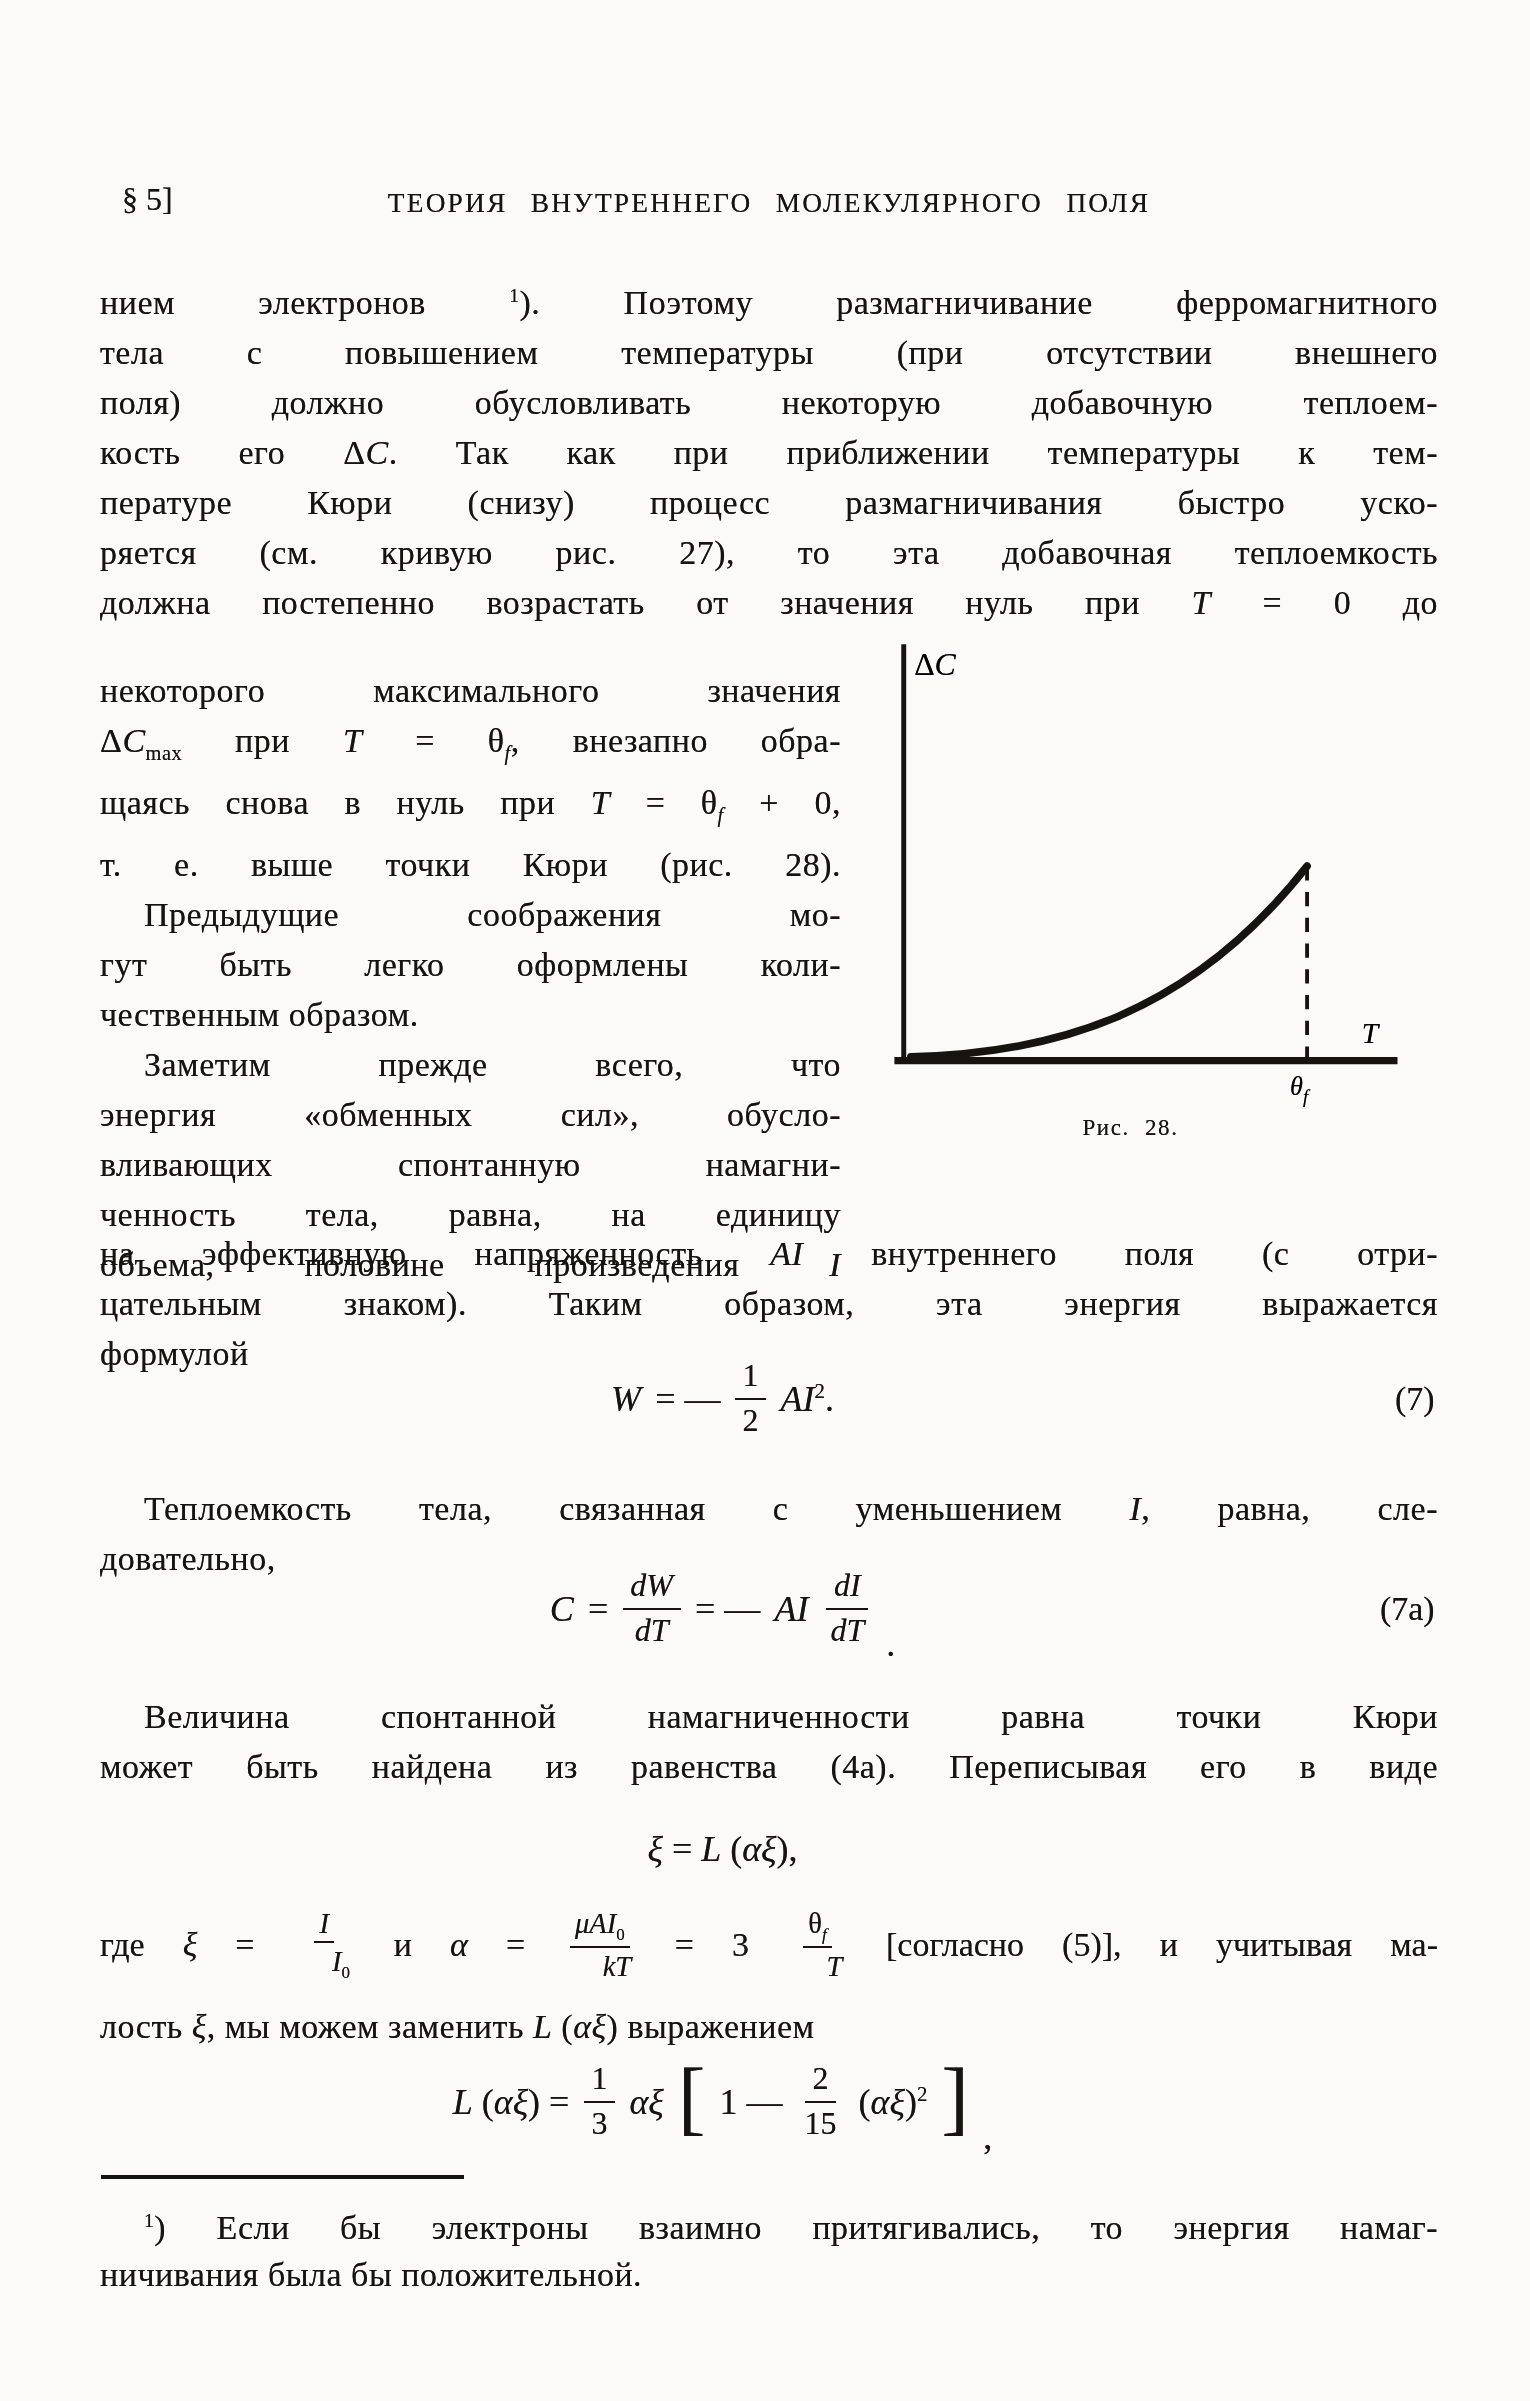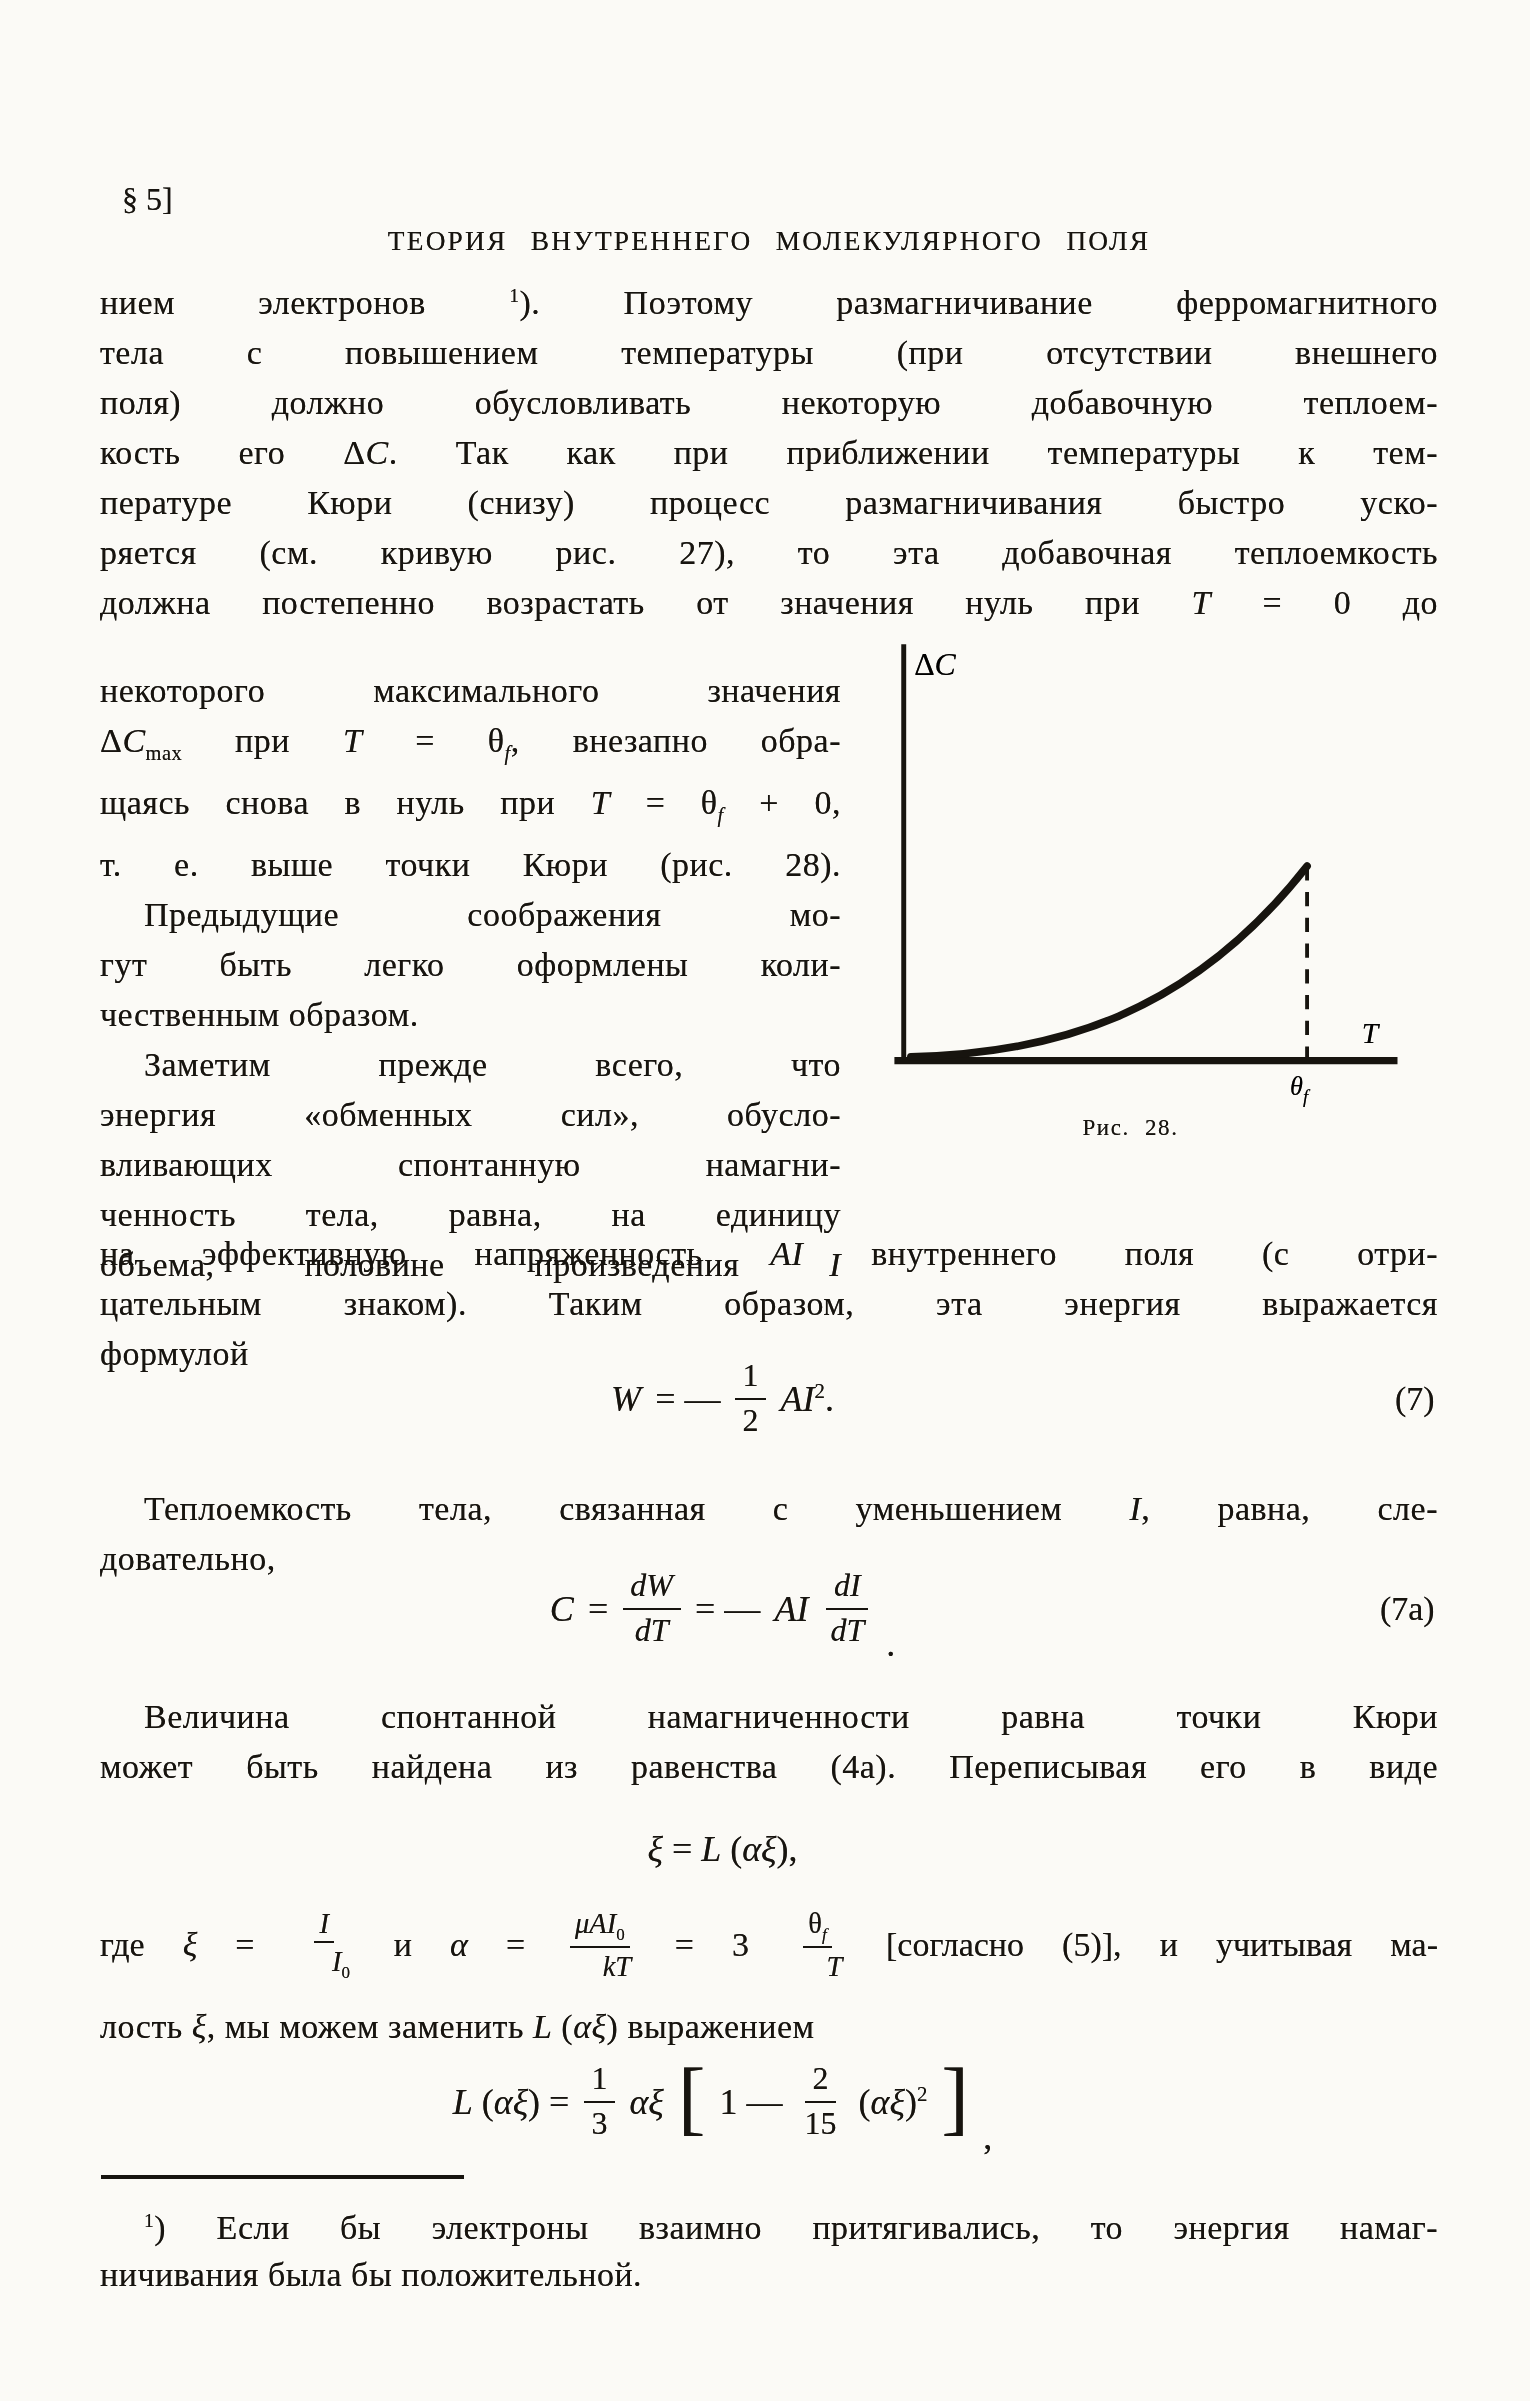--- a/index.html
+++ b/index.html
@@ -9,21 +9,21 @@
     background:#fbfaf6;
     color:#17140f;
     font-family:"Liberation Serif","DejaVu Serif",serif;
     text-shadow:0 0 0.5px rgba(23,20,15,.72);
     overflow:hidden;
   }
   .abs{position:absolute;}
   
   .hdr-sec{left:122px;top:181px;font-size:32px;}
   .hdr-title{left:100px;width:1338px;top:188px;text-align:center;
-    font-size:27.4px;letter-spacing:2.2px;word-spacing:14.3px;margin-top:38px;}
+    font-size:27.4px;letter-spacing:2.2px;word-spacing:14.3px;}
   .hdr-page{left:100px;width:1338px;top:179px;text-align:right;font-size:33px;}
   
   .blk{left:100px;width:1338px;}
   .narrow{width:741px;margin-top:36px;}
   .ln{font-size:34px;line-height:50px;letter-spacing:0.5px;}
   .j{text-align:justify;text-align-last:justify;}
   .e{text-align:left;text-align-last:left;}
   .ind{text-indent:44px;}
   sub{font-size:60%;}
   sup{font-size:58%;}

